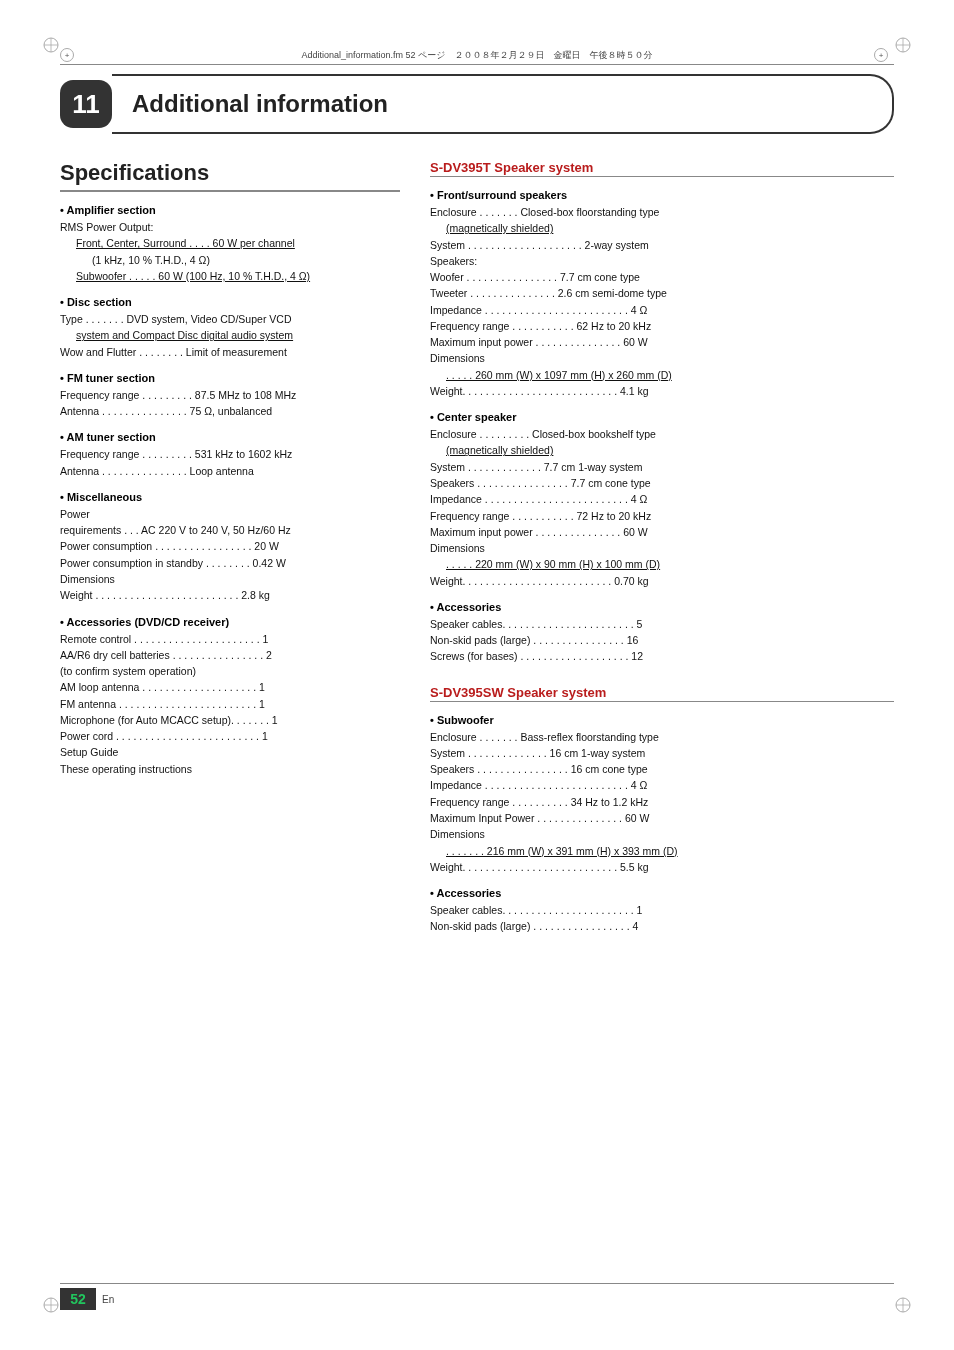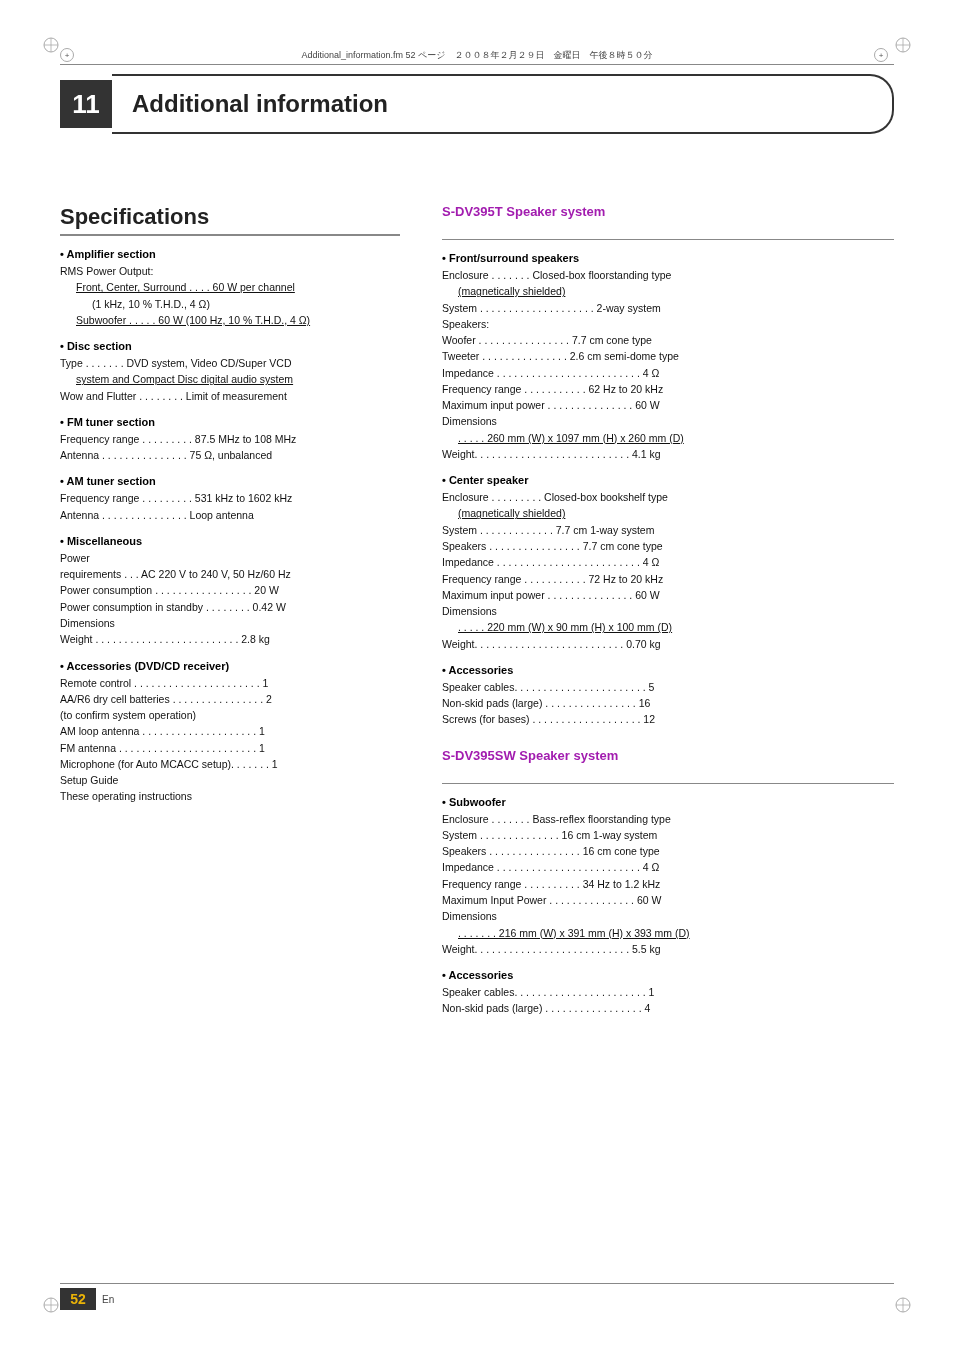--- a/index.html
+++ b/index.html
@@ -61,20 +61,21 @@
       background: #333;
       color: #fff;
       width: 52px;
       height: 48px;
       display: flex;
       align-items: center;
       justify-content: center;
       font-size: 26px;
       font-weight: bold;
       flex-shrink: 0;
+      border-radius: 13px;
     }
     .chapter-title-box {
       flex: 1;
       height: 60px;
       border: 2px solid #333;
       border-left: none;
       display: flex;
       align-items: center;
       padding-left: 20px;
       font-size: 24px;
@@ -83,22 +84,21 @@
       border-radius: 0 24px 24px 0;
     }
 
     
     .content {
       position: absolute;
       top: 160px;
       left: 60px;
       right: 60px;
       display: flex;
-      gap: 42px;
-      margin-top: 44px;
+      gap: 30px;
     }
 
     .left-col { width: 340px; flex-shrink: 0; }
     .right-col { flex: 1; }
 
     
     .specs-title {
       font-size: 22px;
       font-weight: bold;
       color: #222;
@@ -129,44 +129,44 @@
       text-decoration: underline;
     }
     .spec-line.indent2 {
       padding-left: 32px;
     }
 
     
     .speaker-system-title {
       font-size: 13px;
       font-weight: bold;
-      color: #a21caf;
+      color: #b91c1c;
       border-bottom: 1px solid #888;
-      padding-bottom: 20px;
+      padding-bottom: 1px;
       margin-bottom: 8px;
       margin-top: 0;
     }
     .speaker-system-title.mt {
       margin-top: 20px;
     }
 
     
     .page-footer {
       position: absolute;
       bottom: 40px;
       left: 60px;
       right: 60px;
       display: flex;
       align-items: center;
       border-top: 1px solid #888;
       padding-top: 4px;
     }
     .page-num-box {
       background: #333;
-      color: #eab308;
+      color: #22c55e;
       width: 36px;
       height: 22px;
       display: flex;
       align-items: center;
       justify-content: center;
       font-size: 14px;
       font-weight: bold;
     }
     .page-en {
       margin-left: 6px;
@@ -235,20 +235,21 @@
     <div class="spec-line">Dimensions</div>
     <div class="spec-line">Weight . . . . . . . . . . . . . . . . . . . . . . . . . 2.8 kg</div>
 
     <div class="section-heading">Accessories (DVD/CD receiver)</div>
     <div class="spec-line">Remote control . . . . . . . . . . . . . . . . . . . . . . 1</div>
     <div class="spec-line">AA/R6 dry cell batteries . . . . . . . . . . . . . . . . 2</div>
     <div class="spec-line">(to confirm system operation)</div>
     <div class="spec-line">AM loop antenna  . . . . . . . . . . . . . . . . . . . . 1</div>
     <div class="spec-line">FM antenna  . . . . . . . . . . . . . . . . . . . . . . . . 1</div>
     <div class="spec-line">Microphone (for Auto MCACC setup). . . . . . . 1</div>
+    <div class="spec-line">Power cord . . . . . . . . . . . . . . . . . . . . . . . . . 1</div>
     <div class="spec-line">Setup Guide</div>
     <div class="spec-line">These operating instructions</div>
   </div>
 
   <div class="right-col">
 
     <div class="speaker-system-title">S-DV395T Speaker system</div>
 
     <div class="section-heading">Front/surround speakers</div>
     <div class="spec-line">Enclosure . . . . . . . Closed-box floorstanding type</div>

